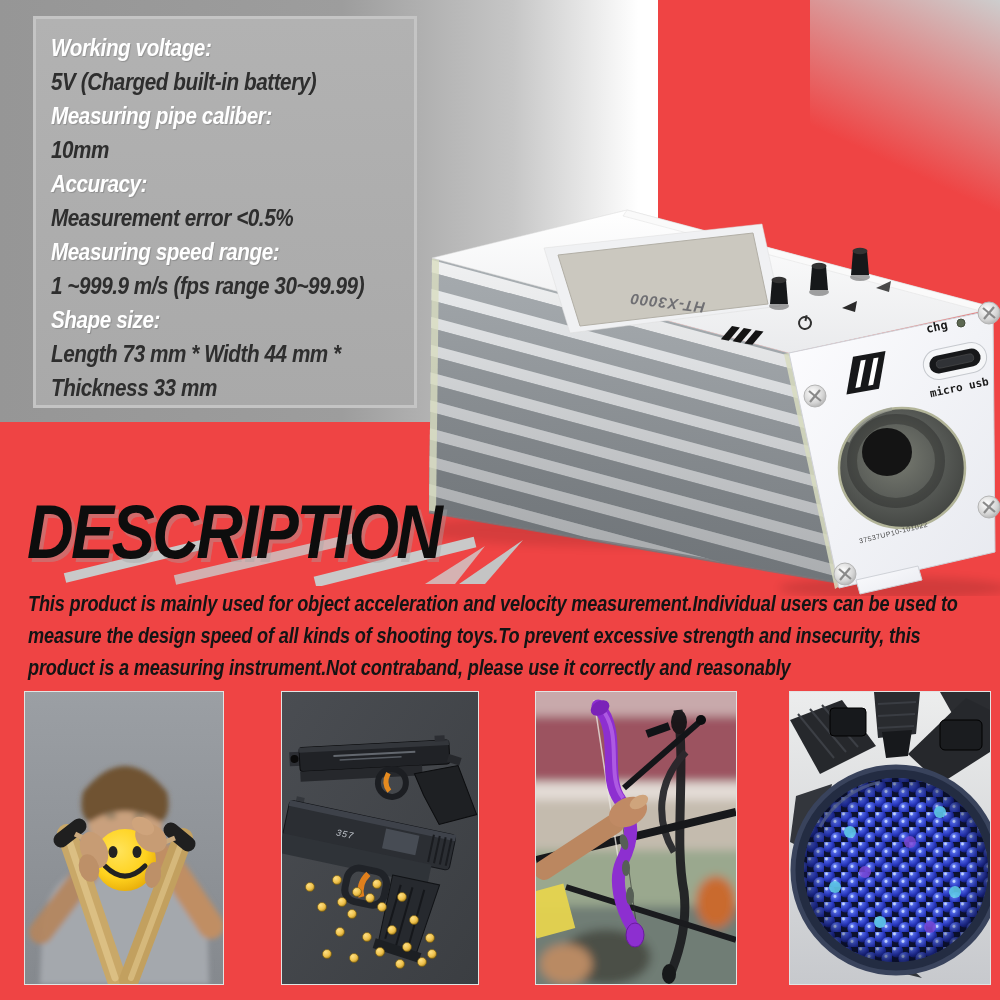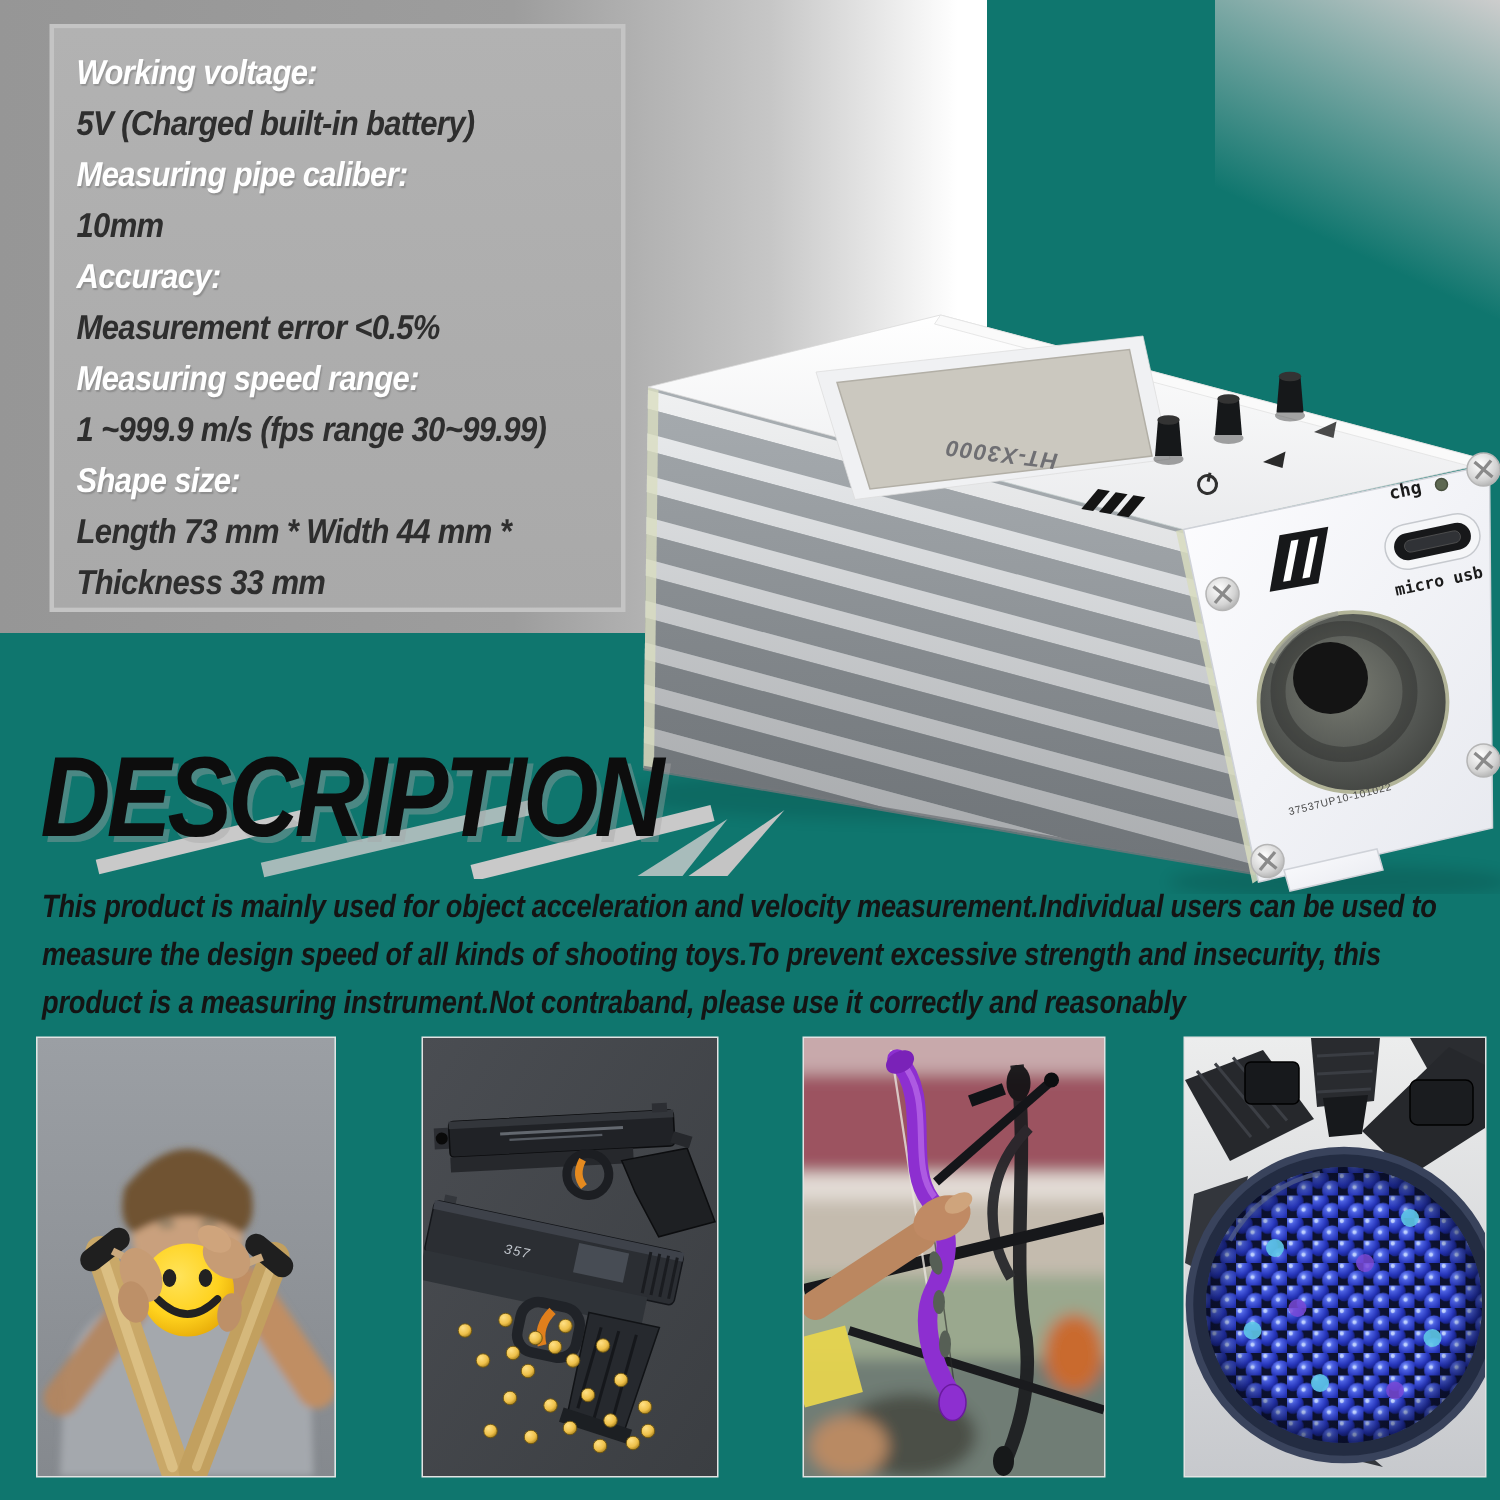--- a/index.html
+++ b/index.html
@@ -1,16 +1,16 @@
 <!DOCTYPE html>
 <html><head>
 <meta charset="utf-8">
 <style>
   html,body{margin:0;padding:0;background:#fff;}
-  .page{position:relative;width:1000px;height:1000px;background:#0f766e;overflow:hidden;
+  .page{position:relative;width:1000px;height:1000px;background:#ef4444;overflow:hidden;
         font-family:"Liberation Sans",sans-serif;}
   .gray-backdrop{position:absolute;left:0;top:0;width:658px;height:422px;
         background:linear-gradient(90deg,#969696 0%,#9d9d9d 52%,#c6c6c6 78%,#ffffff 97%);}
   .corner-shade{position:absolute;right:0;top:0;width:190px;height:300px;
         background:linear-gradient(205deg,#cdcdcd 0%,rgba(255,255,255,0) 55%);}
   .spec-box{position:absolute;left:33px;top:16px;width:384px;height:392px;box-sizing:border-box;
         background:linear-gradient(180deg,#b2b2b2,#a9a9a9);border:3px solid #c4c4c4;
         padding:12px 0 0 15px;}
   .spec-line{font-size:23px;font-weight:bold;font-style:italic;line-height:34px;white-space:nowrap;
         transform:scaleX(0.9);transform-origin:left center;letter-spacing:-0.5px;}

